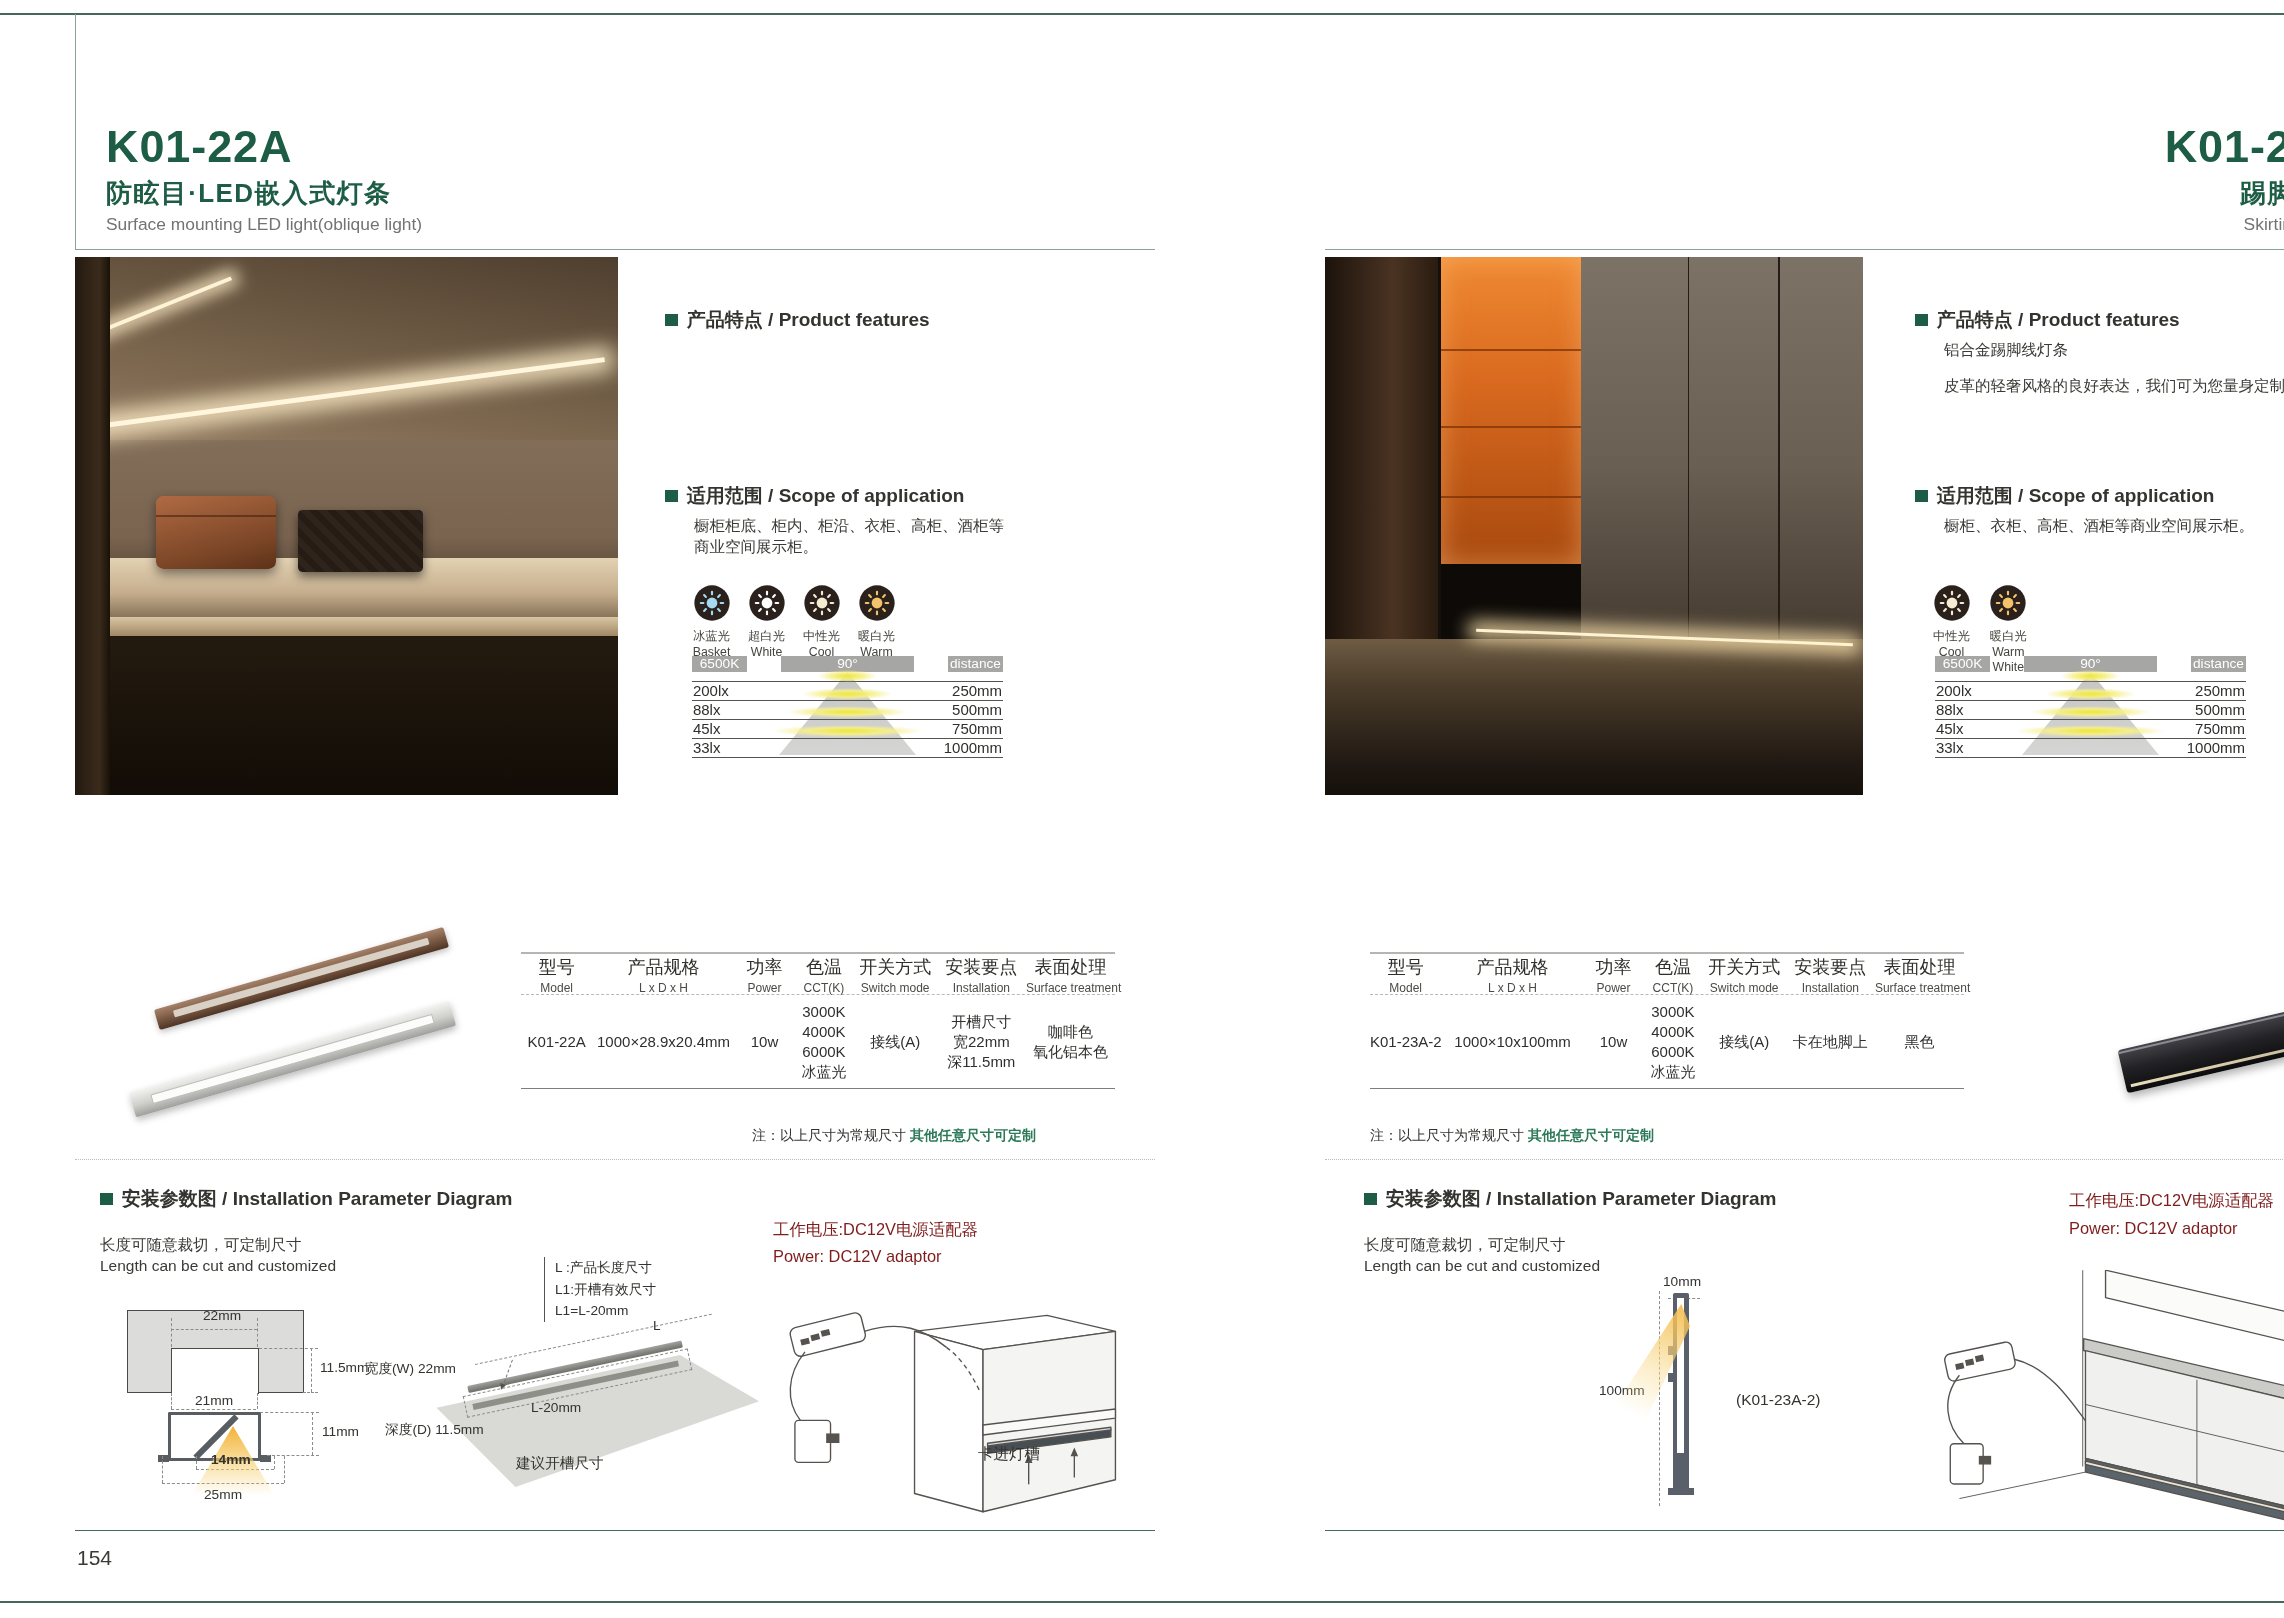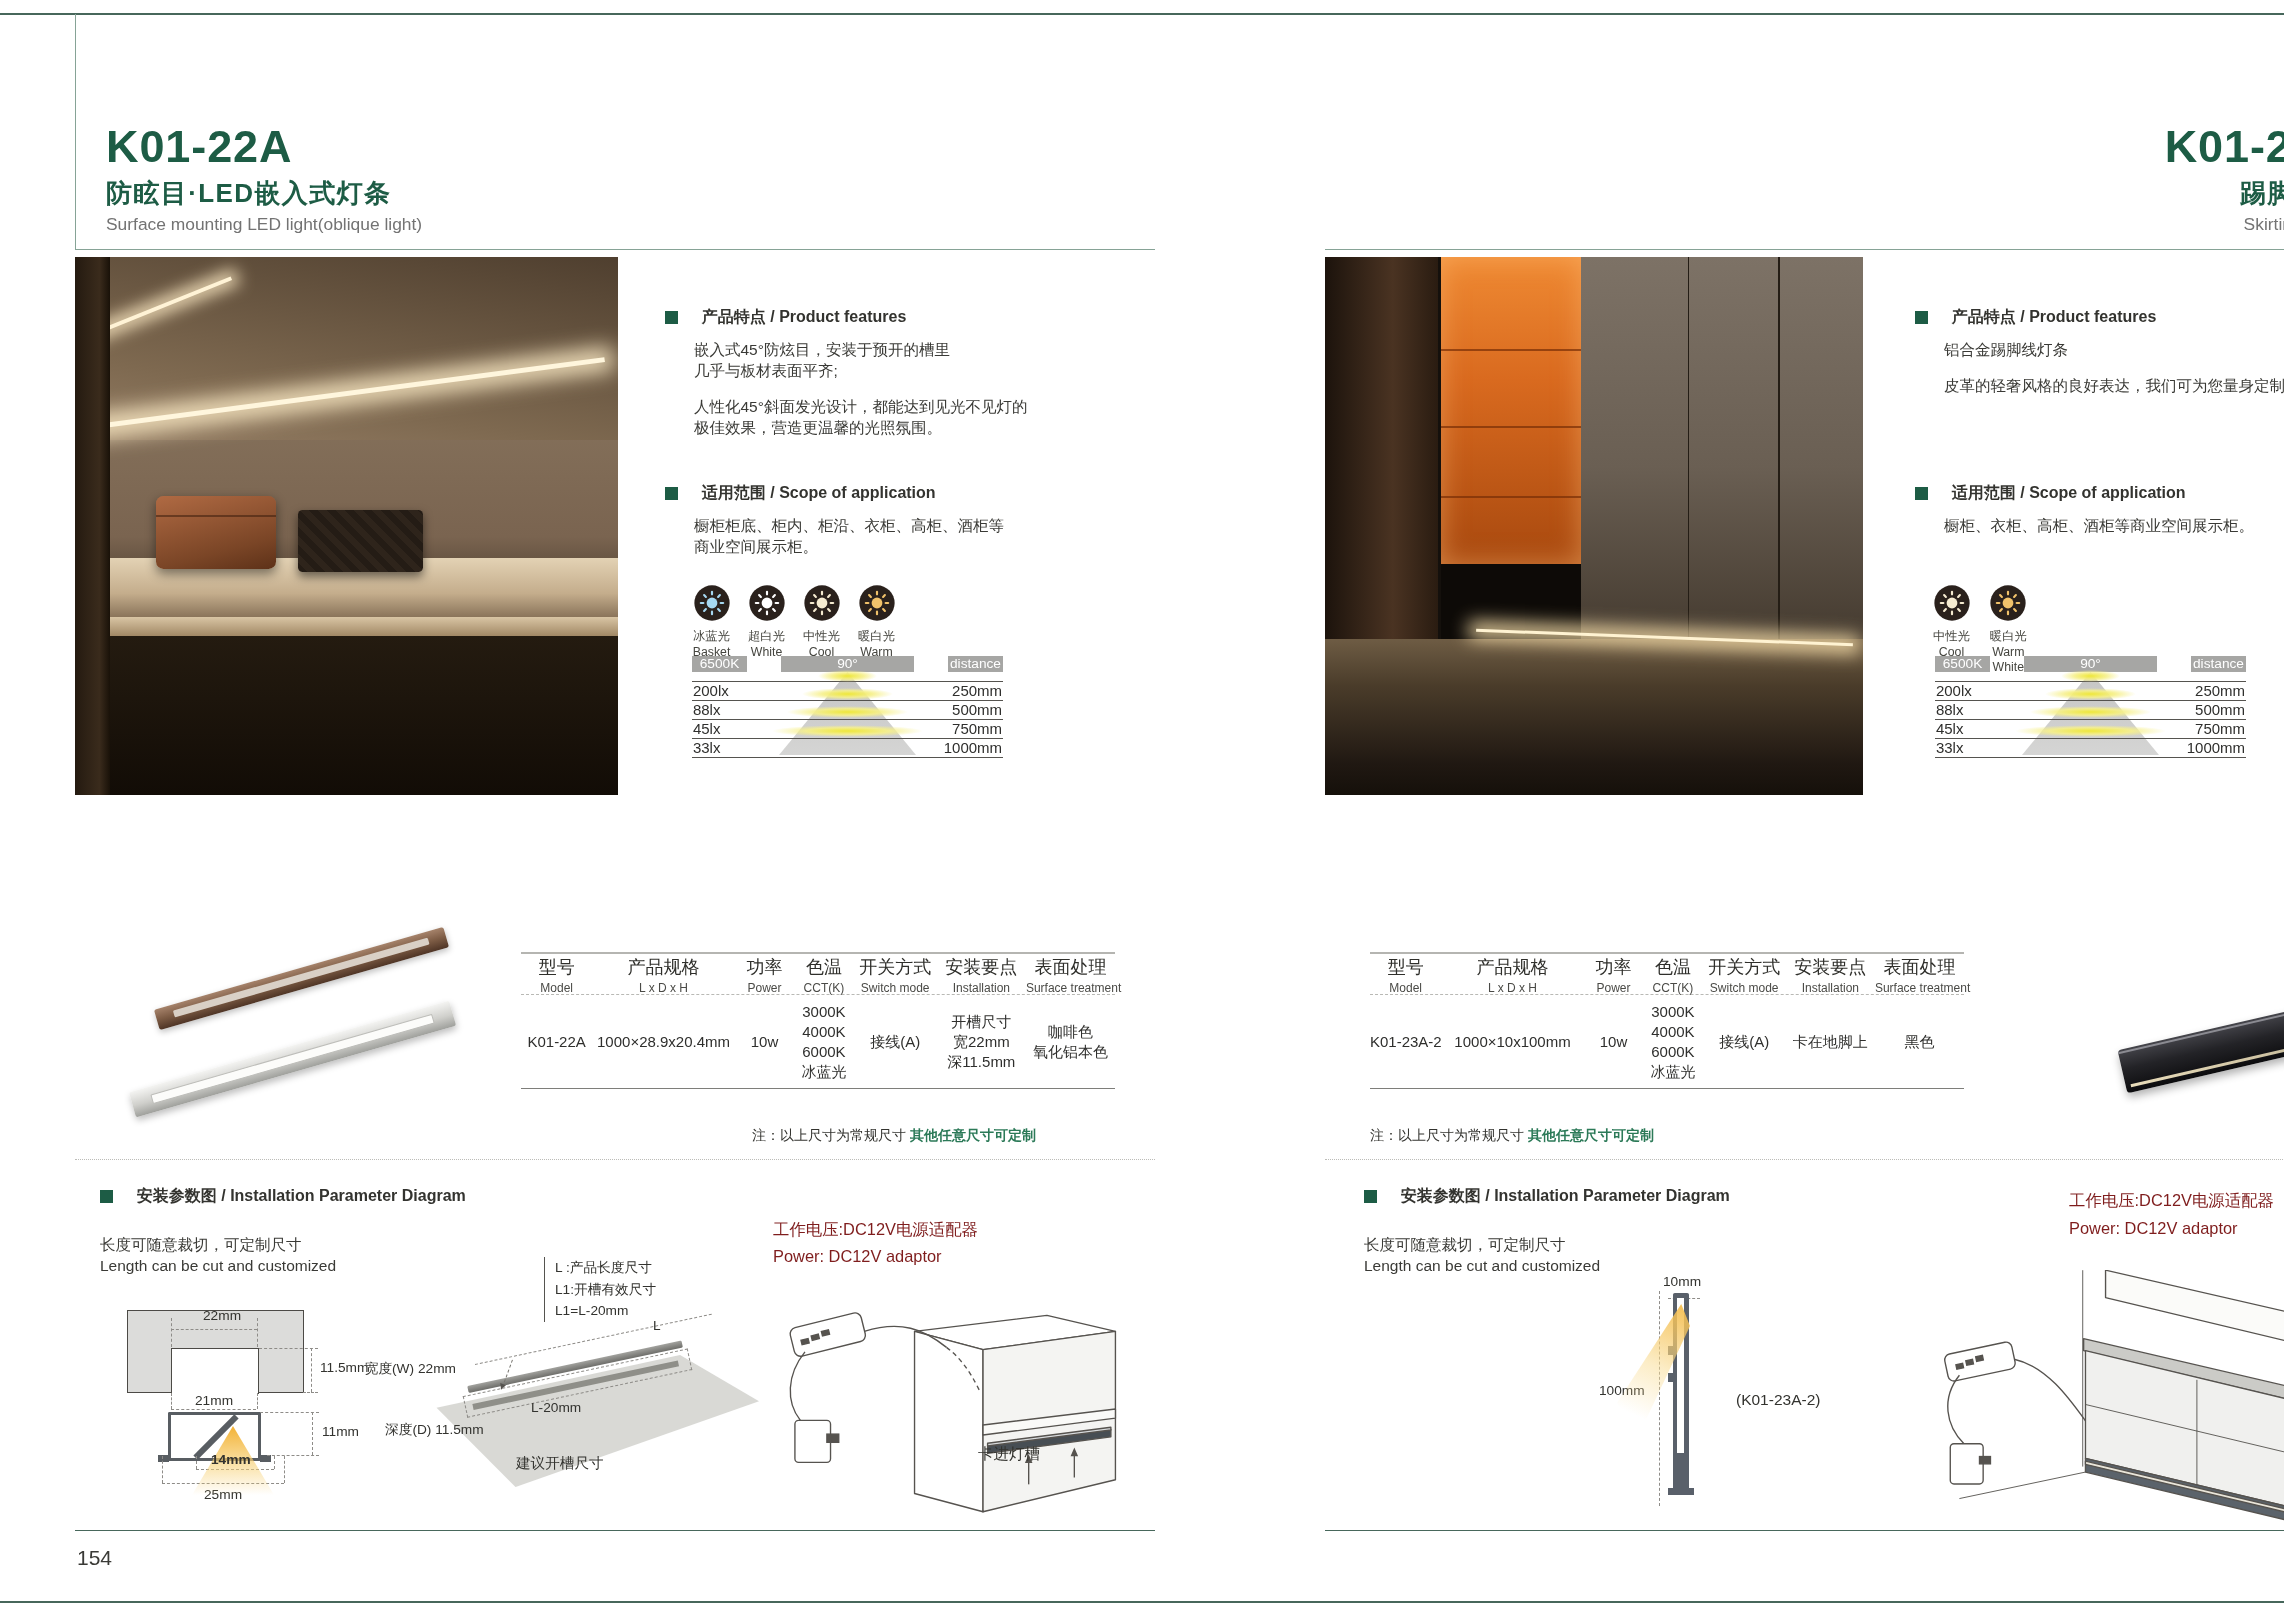--- a/index.html
+++ b/index.html
@@ -10,21 +10,21 @@
   
   .rule{position:absolute;background:#47675b}
   .rule-light{position:absolute;background:#86a396}
   .dotted{position:absolute;border-top:1.4px dotted #bcbcb8}
   
   .hdr{position:absolute}
   .hdr-model{font-size:45px;font-weight:700;color:#1d5c45;letter-spacing:0.9px;line-height:1}
   .hdr-cn{font-size:26px;font-weight:700;color:#1d5c45;letter-spacing:1.4px;margin-top:10px;line-height:1.1}
   .hdr-en{font-size:17.4px;color:#737373;margin-top:7.3px;line-height:1.1}
   
-  .sec-head{position:absolute;display:flex;align-items:center;gap:24px;font-size:16px;font-weight:700;color:#33332f;white-space:nowrap}
+  .sec-head{position:absolute;display:flex;align-items:center;gap:9px;font-size:19px;font-weight:700;color:#33332f;white-space:nowrap}
   .sec-head .sq{width:12.8px;height:12.8px;background:#1d5c45;flex:none}
   .body-block{position:absolute;font-size:15.5px;color:#3a3a36;line-height:21px;white-space:nowrap}
   
   .icons{position:absolute;display:flex}
   .licon{width:55px;text-align:center;font-size:12.3px;color:#45453f;line-height:15.5px}
   .circ{display:inline-block;width:36px;height:36px;margin-bottom:3.7px}
   .sun-svg{width:36px;height:36px;display:block}
   
   .dist{position:absolute;width:311px;height:124px}
   .dist-box{position:absolute;top:3.7px;height:16.4px;line-height:16.4px;background:#a6a6a4;color:#fff;text-align:center;font-size:13.7px}
@@ -154,26 +154,20 @@
         </div>
       <div class="pl-box2"></div>
       <div class="pl-edge"></div>
       <div class="pl-under"></div>
       <div class="pl-pillar"></div>
     </div>
 
     <div class="sec-head" style="left:665px;top:307px">
       <span class="sq"></span>
       <span>产品特点 / Product features</span>
-    </div>
-    <div class="body-block" style="left:694px;top:339px">
-      <div>嵌入式45°防炫目，安装于预开的槽里</div>
-      <div style="margin-bottom:14.6px">几乎与板材表面平齐;</div>
-      <div>人性化45°斜面发光设计，都能达到见光不见灯的</div>
-      <div>极佳效果，营造更温馨的光照氛围。</div>
     </div>
 
     <div class="sec-head" style="left:665px;top:483px">
       <span class="sq"></span>
       <span>适用范围 / Scope of application</span>
     </div>
     <div class="body-block" style="left:694px;top:515px">
       <div>橱柜柜底、柜内、柜沿、衣柜、高柜、酒柜等</div>
       <div>商业空间展示柜。</div>
     </div>

